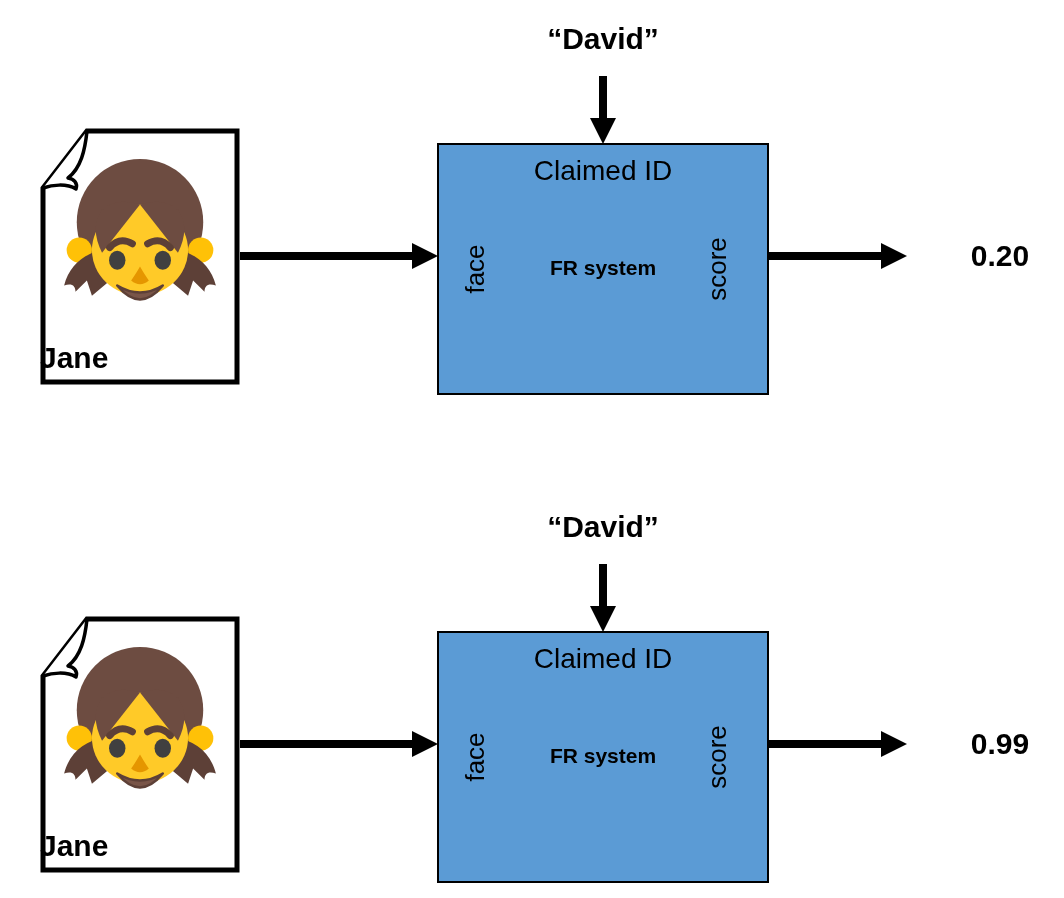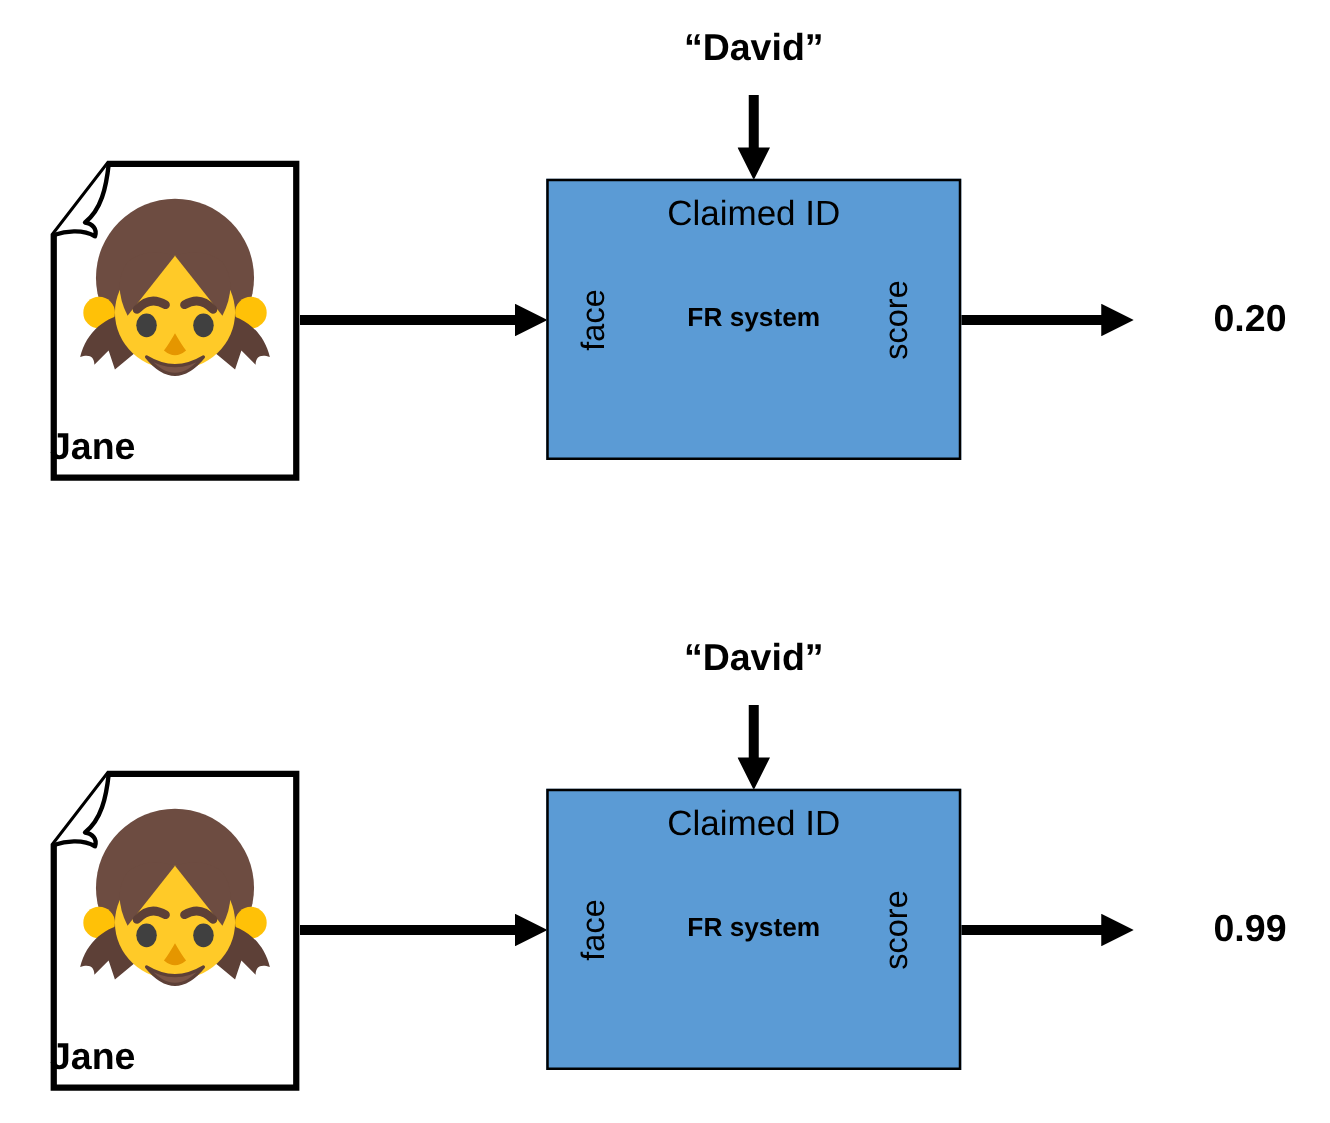--- a/index.html
+++ b/index.html
@@ -31,21 +31,21 @@
   .doc{position:absolute;left:40px;top:128px;width:200px;height:257px;}
   .doc-svg{position:absolute;left:0;top:0;}
   .girl{position:absolute;left:50%;top:26px;transform:translateX(-50%);}
   .doc-name{
     position:absolute;left:0;right:0;bottom:10px;text-align:left;
     font-size:30px;font-weight:700;
   }
 
   
   .frbox{
-    position:absolute;left:437px;top:143px;width:332px;height:225px;
+    position:absolute;left:437px;top:143px;width:332px;height:252px;
     background:var(--box-fill,#5b9bd5);
     border:2.5px solid var(--box-border,#000000);
     box-sizing:border-box;
   }
   .box-title{
     position:absolute;left:0;right:0;top:10px;text-align:center;
     font-size:28px;font-weight:400;
   }
   .box-name{
     position:absolute;left:0;right:0;top:50%;transform:translateY(-54%);

